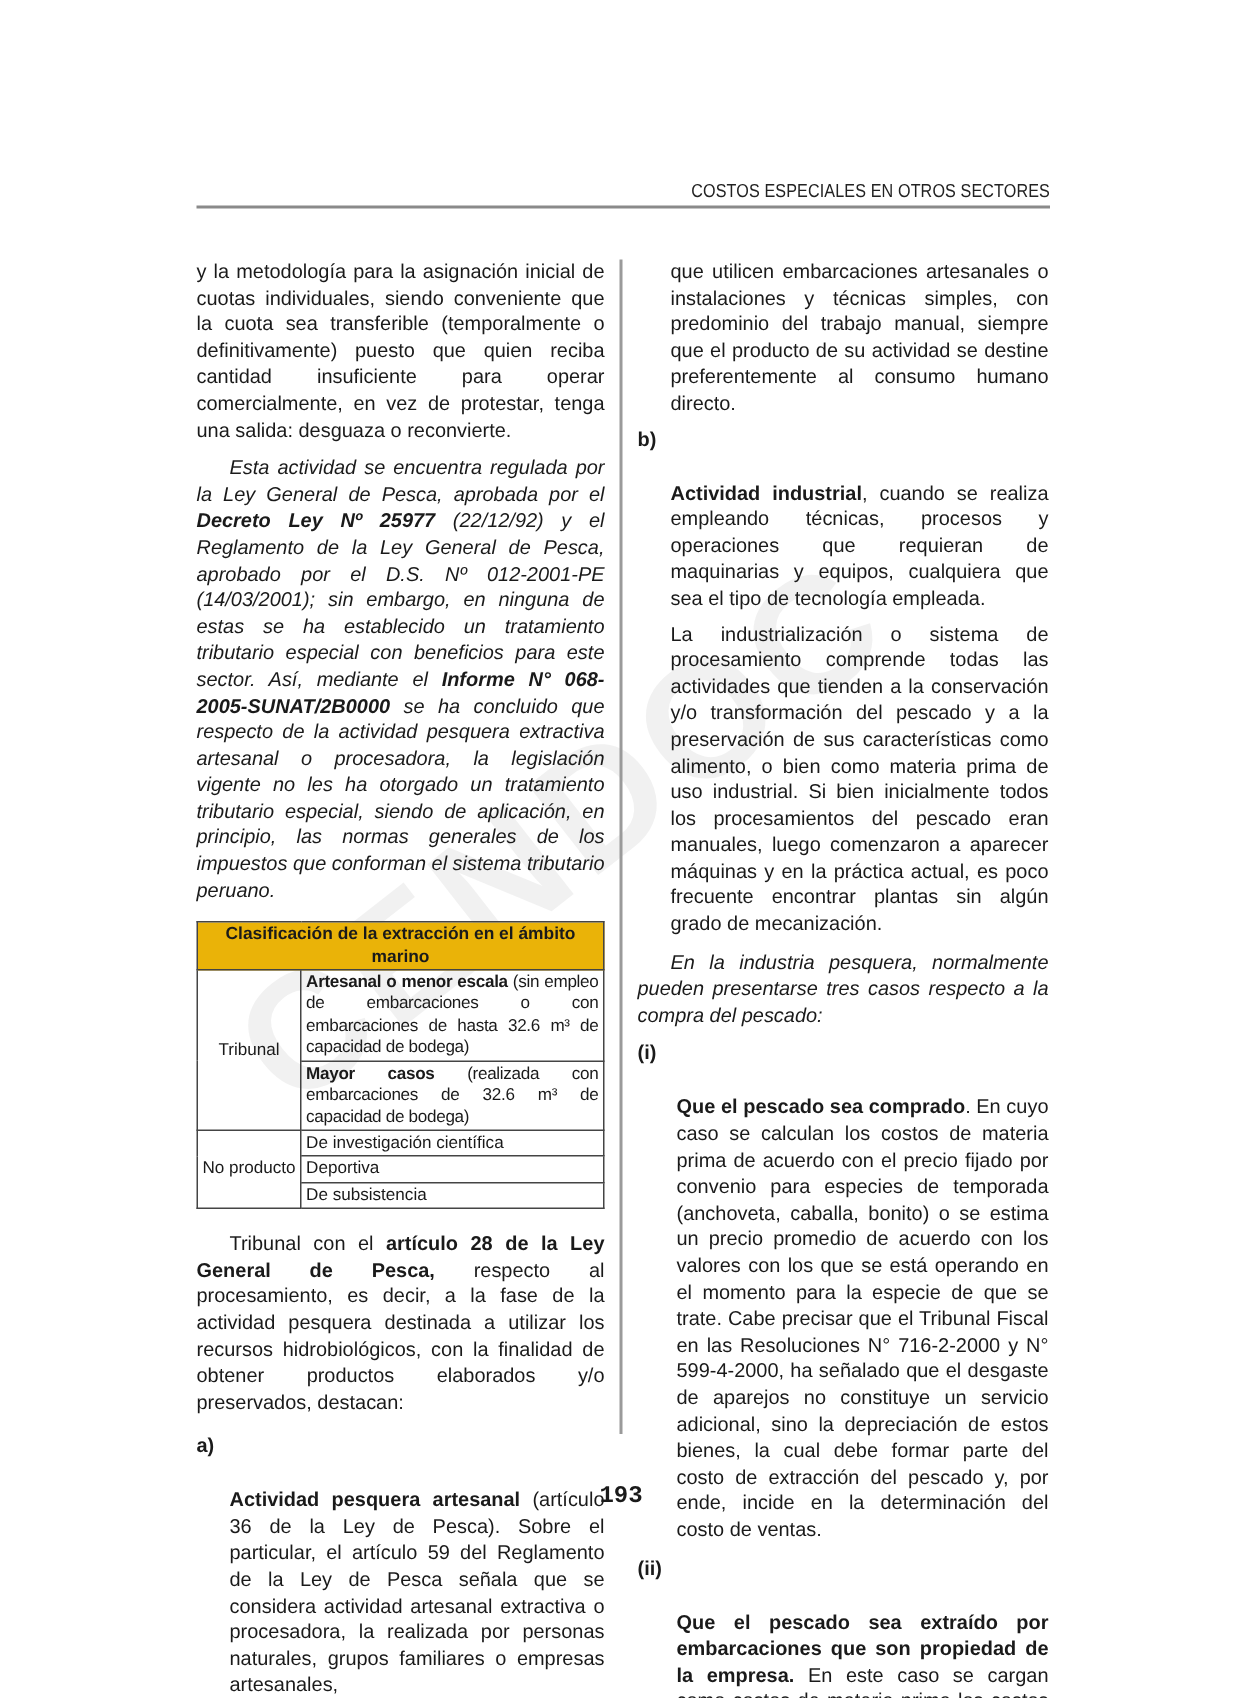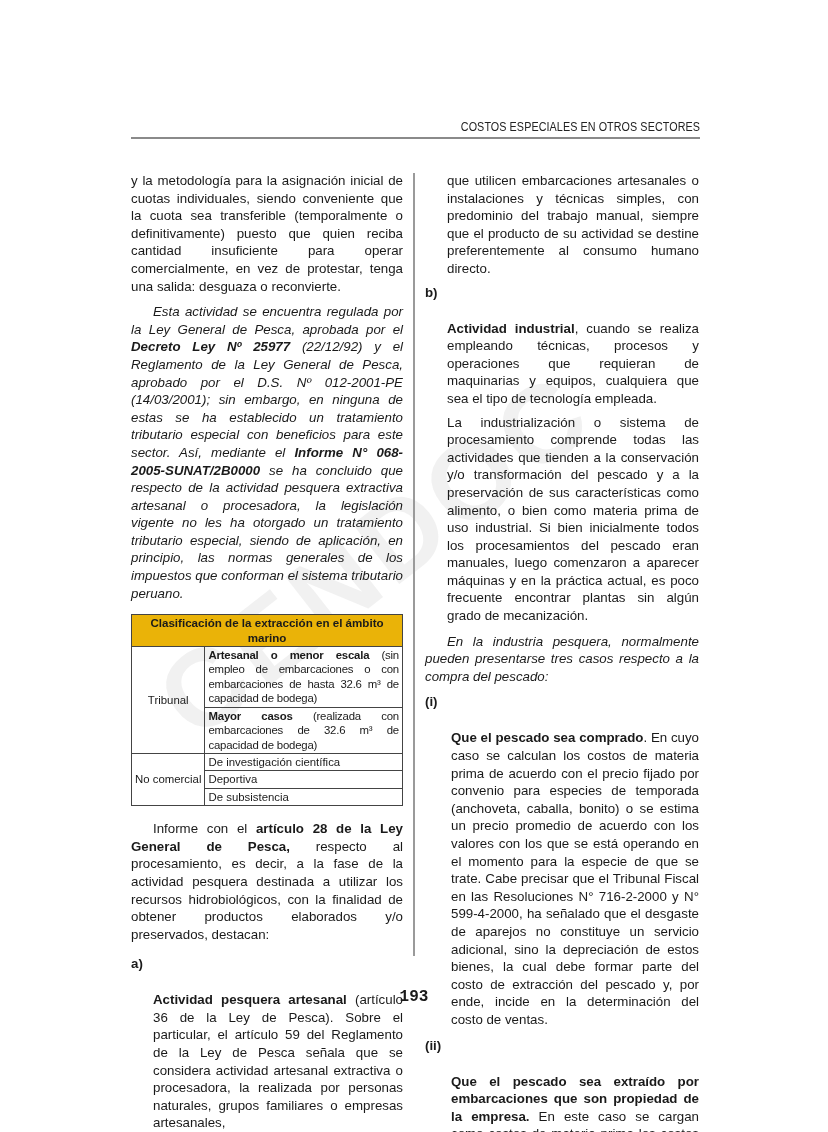--- a/index.html
+++ b/index.html
@@ -55,33 +55,33 @@
       <th colspan="2">Clasificación de la extracción en el ámbito marino</th>
     </tr>
     <tr>
       <td class="cat" rowspan="2">Tribunal</td>
       <td class="narrow"><b>Artesanal o menor escala</b><span> (sin empleo de embarcaciones o con embarcaciones de hasta 32.6 m³ de capacidad de bodega)</span></td>
     </tr>
     <tr>
       <td class="narrow"><b>Mayor casos</b><span> (realizada con embarcaciones de 32.6 m³ de capacidad de bodega)</span></td>
     </tr>
     <tr>
-      <td class="cat" rowspan="3">No comercial</td>
+      <td class="cat" rowspan="3">No producto</td>
       <td>De investigación científica</td>
     </tr>
     <tr>
       <td>Deportiva</td>
     </tr>
     <tr>
       <td>De subsistencia</td>
     </tr>
   </tbody>
     </table>
 
-  <p class="indent" style="margin-top:14px;"><span>Informe con el </span><b>artículo 28 de la Ley General de Pesca,</b><span> respecto al procesamiento, es decir, a la fase de la actividad pesquera destinada a utilizar los recursos hidrobiológicos, con la finalidad de obtener productos elaborados y/o preservados, destacan:</span></p>
+  <p class="indent" style="margin-top:14px;"><span>Tribunal con el </span><b>artículo 28 de la Ley General de Pesca,</b><span> respecto al procesamiento, es decir, a la fase de la actividad pesquera destinada a utilizar los recursos hidrobiológicos, con la finalidad de obtener productos elaborados y/o preservados, destacan:</span></p>
 
   <div class="item" style="margin-top:12px;">
     <span class="marker">a)</span>
     <span class="body"><b>Actividad pesquera artesanal</b><span> (artículo 36 de la Ley de Pesca). Sobre el particular, el artículo 59 del Reglamento de la Ley de Pesca señala que se considera actividad artesanal extractiva o procesadora, la realizada por personas naturales, grupos familiares o empresas artesanales,</span></span>
   </div>
 </div>
 
 <div class="divider"></div>
 
 <div class="col col-right">

